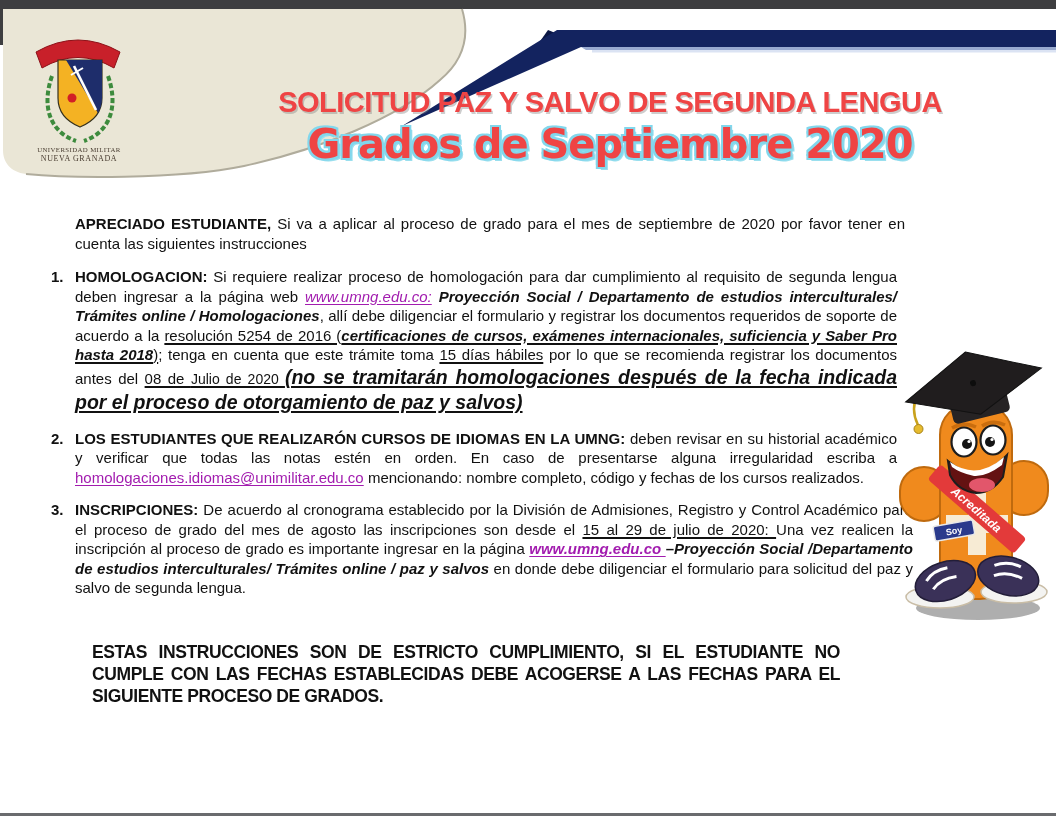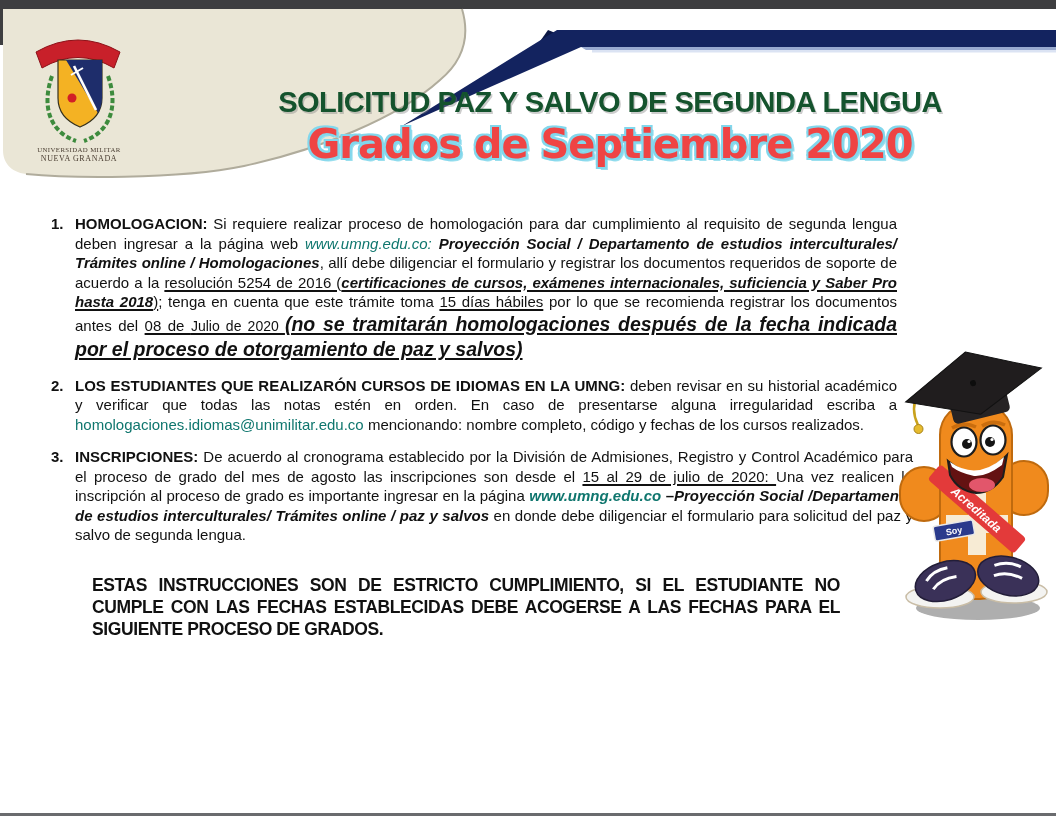--- a/index.html
+++ b/index.html
@@ -8,52 +8,52 @@
     position:relative; width:1056px; height:816px; background:#ffffff;
     overflow:hidden; font-family:"Liberation Sans", sans-serif; color:#111;
     margin:0 auto;
   }
   #topbar { position:absolute; left:0; top:0; width:1056px; height:9px; background:#3e3e40; }
   #leftstub { position:absolute; left:0; top:9px; width:3px; height:36px; background:#3e3e40; }
   #bottomline { position:absolute; left:0; bottom:0; width:1056px; height:3px; background:#6a6b6e; }
   #header-art { position:absolute; left:0; top:0; width:1056px; height:195px; }
   #title-block { position:absolute; left:190px; top:86px; width:840px; text-align:center; }
   .main-title {
-    font-size:29px; font-weight:bold; letter-spacing:-0.5px; color:#14532d;
+    font-size:29px; font-weight:bold; letter-spacing:-0.5px; color:#ef4444;
     text-shadow:1.5px 1.5px 0 rgba(130,130,130,.4);
     font-family:"Liberation Sans", sans-serif;
   }
   .sub-title {
     font-size:40px; font-weight:bold; color:#ef4444; margin-top:2px;
     font-family:"DejaVu Sans", sans-serif; letter-spacing:-1px;
     text-shadow:-2px -2px 0 #82d7ec, 2px -2px 0 #82d7ec, -2px 2px 0 #82d7ec,
                  2px 2px 0 #82d7ec, 3px 3px 0 #9adfee;
   }
   #content { position:absolute; left:51px; top:214px; width:862px; }
   .intro { margin-left:24px; width:830px; font-size:15px; line-height:1.3;
            text-align:justify; margin-bottom:14px; }
   .item { display:flex; margin-bottom:13px; }
   .item .num { width:24px; flex:none; font-weight:bold; font-size:15px; line-height:1.3; }
   .item .itext { width:822px; font-size:15px; line-height:1.3; text-align:justify; }
   .item.wide .itext { width:838px; }
   .contact { margin-left:108px; width:757px; margin-top:20px; font-size:17px;
              font-weight:bold; line-height:1.28; text-align:justify; }
-  .compliance { margin-left:41px; width:748px; margin-top:30px; font-size:17.5px;
+  .compliance { margin-left:41px; width:748px; margin-top:44px; font-size:17.5px;
                 font-weight:bold; line-height:1.25; text-align:justify;
                 letter-spacing:-0.4px; }
   
   .seg-r { font-weight:normal; }
   .seg-b { font-weight:bold; }
   .seg-i { font-style:italic; }
   .seg-bi { font-weight:bold; font-style:italic; }
   .seg-bu { font-weight:normal; text-decoration:underline; text-decoration-thickness:2px; text-underline-offset:2px; }
   .seg-biu { font-weight:bold; font-style:italic; text-decoration:underline; text-decoration-thickness:2px; text-underline-offset:2px; }
   .seg-sm { font-size:14px; }
   .seg-lg { font-size:19.5px; line-height:1.32; }
-  .seg-link { color:#0f766e; text-underline-offset:2px; }
+  .seg-link { color:#a21caf; text-decoration:underline; text-underline-offset:2px; }
   #mascot { position:absolute; left:890px; top:345px; width:168px; height:282px; }
 </style>
 </head>
 <body>
 
 <div id="page">
 
   <div id="topbar"></div>
   <div id="leftstub"></div>
   <div id="bottomline"></div>
@@ -81,20 +81,21 @@
       <text x="61" y="127" text-anchor="middle" font-size="8" fill="#483c30" letter-spacing="0.6" font-family="Liberation Serif, serif">NUEVA GRANADA</text>
     </g>
   </svg>
 
   <div id="title-block">
     <div class="main-title">SOLICITUD PAZ Y SALVO DE SEGUNDA LENGUA</div>
     <div class="sub-title">Grados de Septiembre 2020</div>
   </div>
 
   <div id="content">
+    <div class="intro"><span class="seg-b">APRECIADO ESTUDIANTE, </span><span class="seg-r">Si va a aplicar al proceso de grado para el mes de septiembre de 2020 por favor tener en cuenta las siguientes instrucciones</span></div>
 
     <div class="item">
       <div class="num">1.</div>
       <div class="itext"><span class="seg-b">HOMOLOGACION: </span><span class="seg-r">Si requiere realizar proceso de homologación para dar cumplimiento al requisito de segunda lengua deben ingresar a la página web </span><span class="seg-link seg-i">www.umng.edu.co:</span><span class="seg-r"> </span><span class="seg-bi">Proyección Social / Departamento de estudios interculturales/ Trámites online / Homologaciones</span><span class="seg-r">, allí debe diligenciar el formulario y registrar los documentos requeridos de soporte de acuerdo a la </span><span class="seg-bu">resolución 5254 de 2016 (</span><span class="seg-biu">certificaciones de cursos,  exámenes internacionales, suficiencia y Saber Pro hasta 2018</span><span class="seg-bu">)</span><span class="seg-r">; tenga en cuenta que este trámite toma </span><span class="seg-bu">15 días hábiles</span><span class="seg-r"> por lo que se recomienda registrar los documentos antes del </span><span class="seg-bu">08 de </span><span class="seg-bu seg-sm">Julio  de 2020 </span><span class="seg-biu seg-lg">(no se tramitarán homologaciones después de la fecha indicada por el proceso de otorgamiento  de paz y salvos)</span></div>
     </div>
 
     <div class="item">
       <div class="num">2.</div>
       <div class="itext"><span class="seg-b">LOS ESTUDIANTES QUE REALIZARÓN CURSOS DE IDIOMAS EN LA UMNG:</span><span class="seg-r">  deben revisar en su historial académico y verificar que todas las notas estén en orden. En caso de presentarse alguna irregularidad escriba a </span><span class="seg-link">homologaciones.idiomas@unimilitar.edu.co</span><span class="seg-r">  mencionando: nombre completo, código y fechas de los cursos realizados.</span></div>
     </div>

